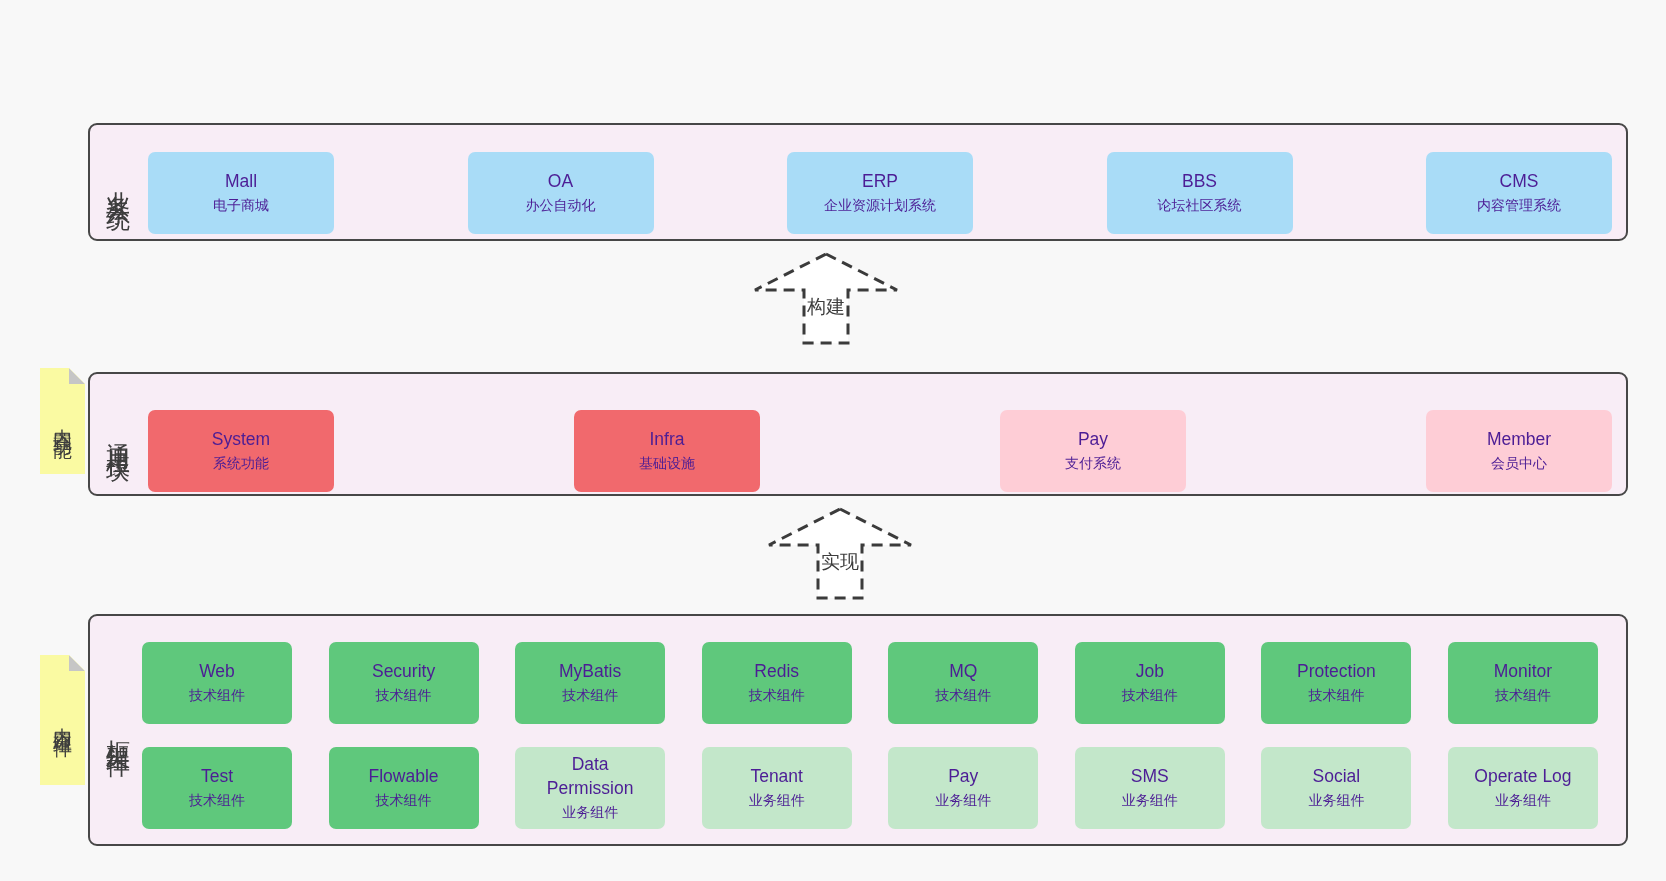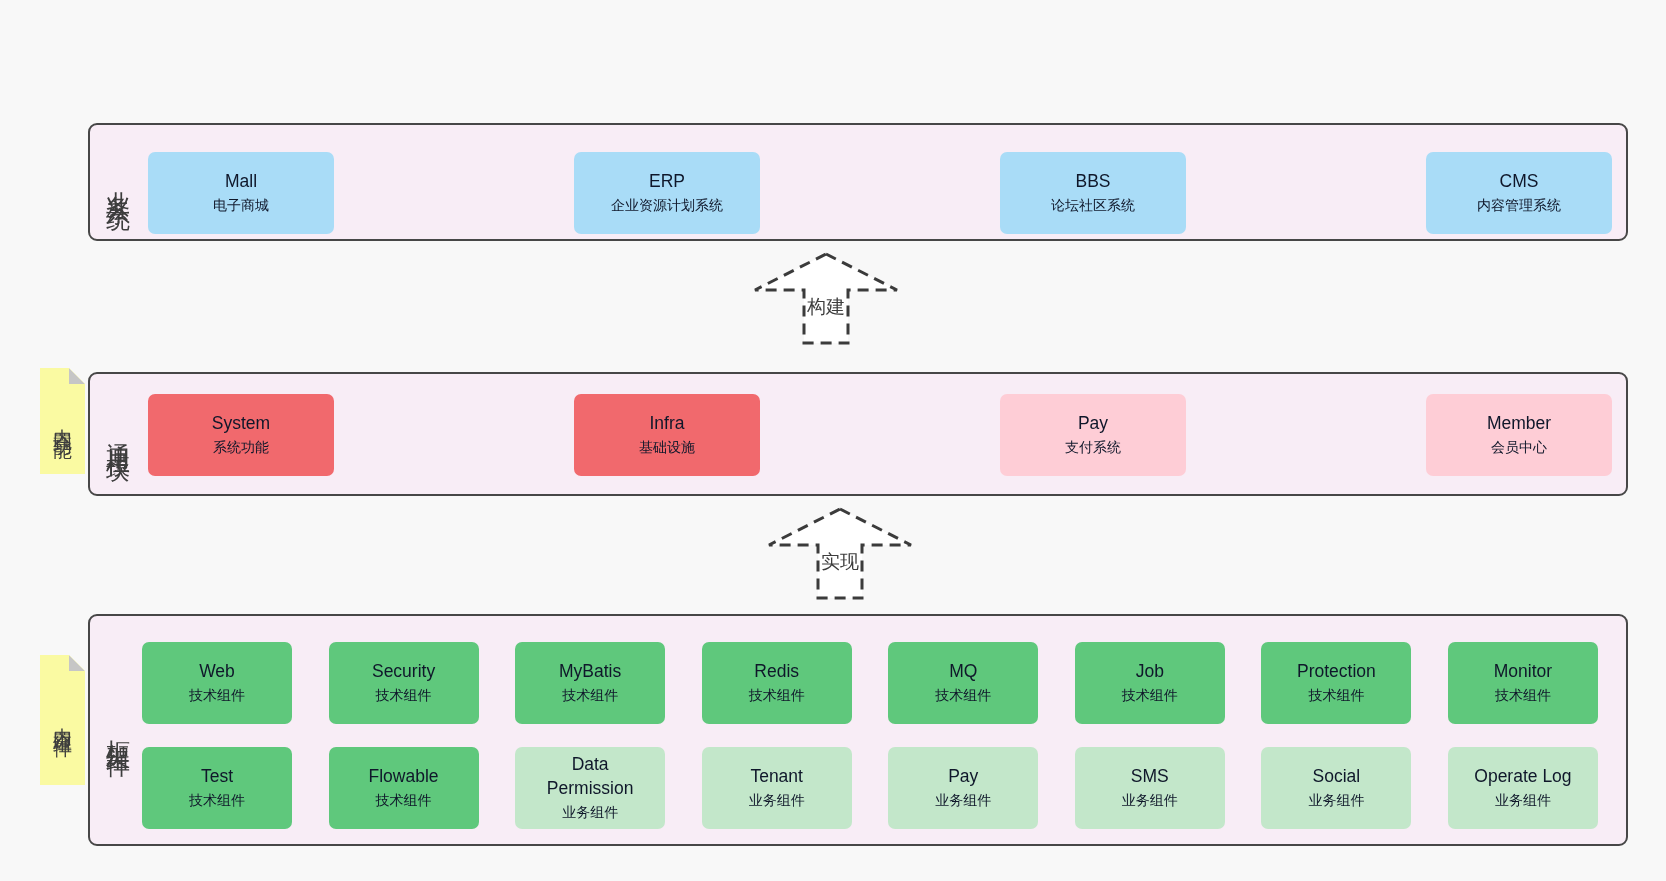--- a/index.html
+++ b/index.html
@@ -14,21 +14,21 @@
 
   .vlabel{position:absolute;left:12px;top:50%;transform:translateY(-50%);
           writing-mode:vertical-lr;text-orientation:upright;
           font-size:24px;letter-spacing:5px;color:#3d3d3d;white-space:nowrap;}
 
   .row{position:absolute;left:58px;right:14px;display:flex;justify-content:space-between;}
   .row-b{position:absolute;left:52px;right:28px;display:flex;justify-content:space-between;}
 
   .box{width:186px;height:82px;border-radius:7px;display:flex;flex-direction:column;
        align-items:center;justify-content:center;text-align:center;
-       font-size:17.5px;line-height:24px;color:#0f172a;}
+       font-size:17.5px;line-height:24px;color:#4c1d95;}
   .box-s{width:150px;height:82px;}
   .box .name{display:block;}
   .box .sub{display:block;font-size:14px;}
   .box.wrap .name{max-width:100px;}
 
   .blue{background:#a9dcf7;}
   .red{background:#f1696d;}
   .pink{background:#fecdd6;}
   .green{background:#5fc87c;}
   .lightgreen{background:#c3e7ca;}
@@ -50,20 +50,24 @@
 <div class="stage">
 
   <section class="layer" id="layer-top">
     <div class="vlabel">业务系统</div>
     <div class="row" style="top:27px;">
       <div class="box blue">
         <span class="name">Mall</span>
         <span class="sub">电子商城</span>
       </div>
       <div class="box blue">
+        <span class="name">OA</span>
+        <span class="sub">办公自动化</span>
+      </div>
+      <div class="box blue">
         <span class="name">ERP</span>
         <span class="sub">企业资源计划系统</span>
       </div>
       <div class="box blue">
         <span class="name">BBS</span>
         <span class="sub">论坛社区系统</span>
       </div>
       <div class="box blue">
         <span class="name">CMS</span>
         <span class="sub">内容管理系统</span>
@@ -71,21 +75,21 @@
     </div>
   </section>
 
   <svg class="arrow" style="left:751px;top:250px;" width="150" height="97" viewBox="0 0 150 97">
     <polygon points="75,4 146,40 97,40 97,93 53,93 53,40 4,40" fill="#ffffff" stroke="#3b3b3b" stroke-width="3" stroke-dasharray="11 7"></polygon>
     <text x="75" y="63" text-anchor="middle" font-size="19" fill="#3d3d3d">构建</text>
   </svg>
 
   <section class="layer" id="layer-mid">
     <div class="vlabel">通用模块</div>
-    <div class="row" style="top:20px;">
+    <div class="row" style="top:36px;">
       <div class="box red">
         <span class="name">System</span>
         <span class="sub">系统功能</span>
       </div>
       <div class="box red">
         <span class="name">Infra</span>
         <span class="sub">基础设施</span>
       </div>
       <div class="box pink">
         <span class="name">Pay</span>

